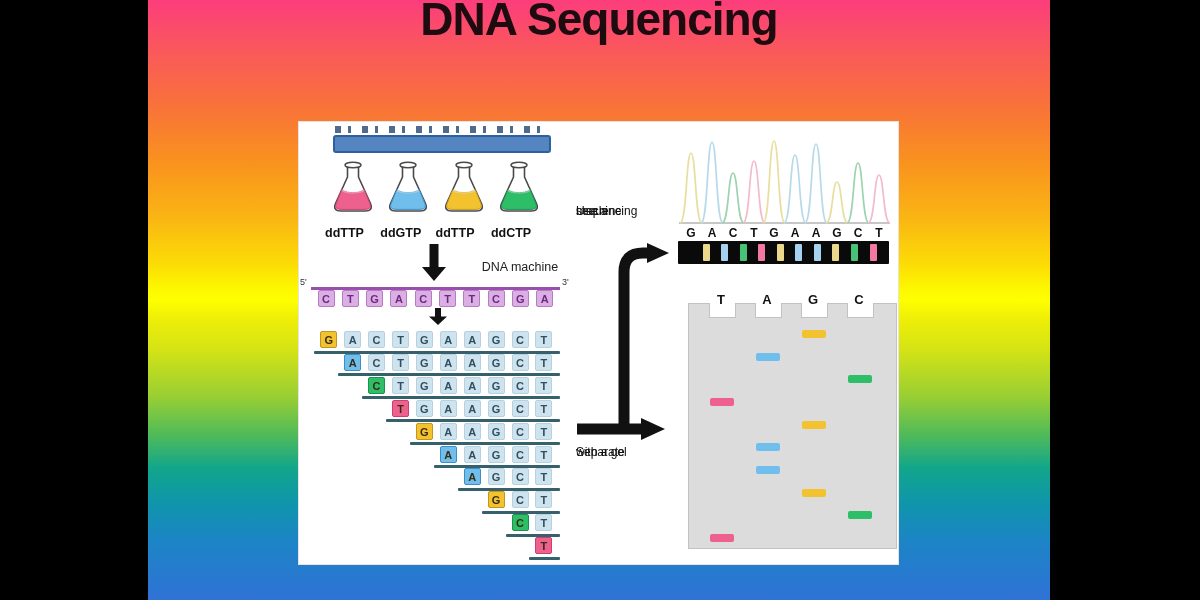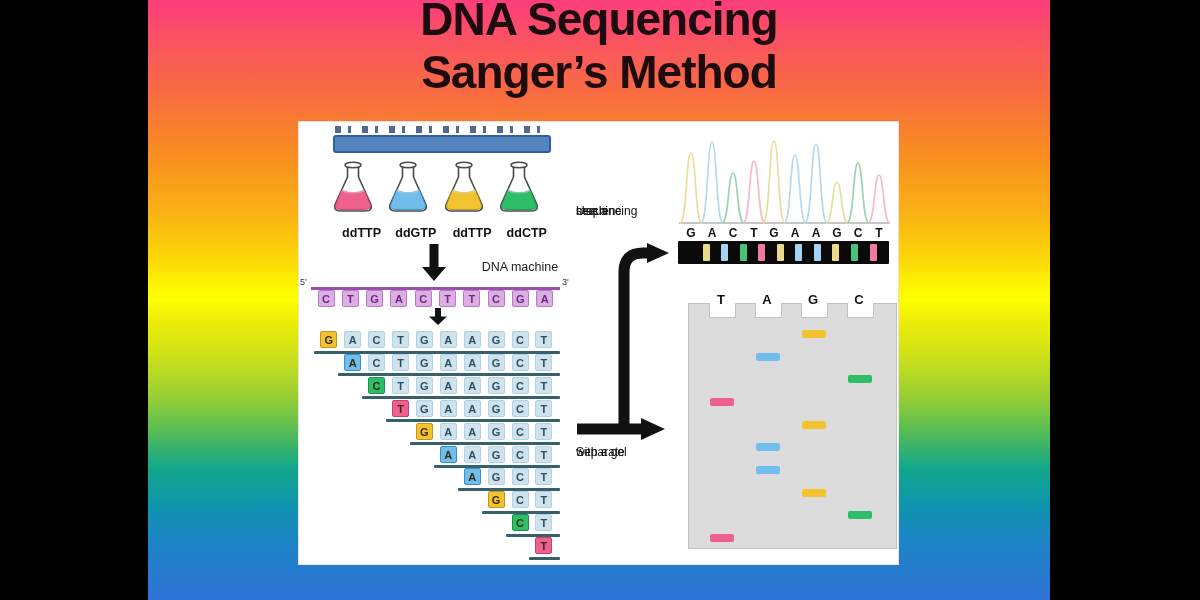--- a/index.html
+++ b/index.html
@@ -31,21 +31,21 @@
   .clipped-dashes{
     left:36px;top:4px;width:214px;height:7px;opacity:.85;
     background:repeating-linear-gradient(90deg,#31517A 0 6px,transparent 6px 13px,
       #31517A 13px 16px,transparent 16px 27px);
   }
   .reagent-bar{
     left:34px;top:13px;width:218px;height:18px;border-radius:3px;
     background:#5585C0;border:2px solid #2E5F9E;
   }
   .flask{width:44px;height:60px;top:36px;}
-  .flask-label{top:104px;width:56px;height:15px;text-align:right;
+  .flask-label{top:104px;width:56px;height:15px;text-align:left;
     font-size:12.5px;font-weight:bold;color:#111;}
   .seq-label{left:160px;top:138px;width:122px;text-align:center;
     font-size:12.5px;color:#222;}
   .strand-line{left:12px;top:165px;width:249px;height:3px;background:#9A4FAE;}
   .prime{font-size:9px;color:#333;top:155px;}
   .base-box{
     width:17px;height:17px;border-radius:2px;
     font-size:11px;font-weight:bold;text-align:center;line-height:16px;
   }
   .frag-underline{height:3px;background:#35606C;border-radius:1px;}
@@ -66,21 +66,20 @@
 </style>
 </head>
 <body>
 
 <div class="letterbox" id="letterbox-left"></div>
 <div class="letterbox" id="letterbox-right"></div>
 
 <div id="slide">
   <div id="title-block">
     <div>DNA Sequencing</div>
-    <div>Sanger’s Method</div>
   </div>
 
   <div id="panel">
     <div class="clipped-dashes"></div>
     <div class="reagent-bar"></div>
     <div id="flasks" style="left:0;top:0;width:601px;height:130px;">
         <div class="flask" style="left: 32px;">
           <svg width="44" height="60" viewBox="0 0 44 60">
             <path d="M16.5,8 L16.5,19 L4.5,45.5 Q1.5,53 10,53 L34,53 Q42.5,53 39.5,45.5 L27.5,19 L27.5,8 Z" fill="#ffffff" stroke="#4a4a4a" stroke-width="1.6" stroke-linejoin="round"></path>
             <path d="M10.6,32 L5,45.8 Q2.8,51.4 10,51.4 L34,51.4 Q41.2,51.4 39,45.8 L33.4,32 Q22,37.5 10.6,32 Z" fill="#EE618E" stroke="#C94070" stroke-width="1"></path>

